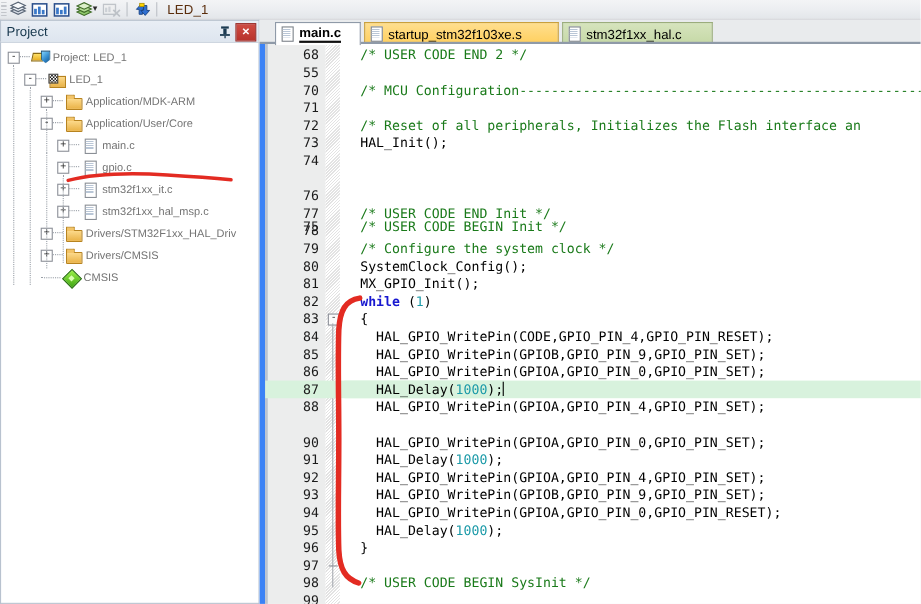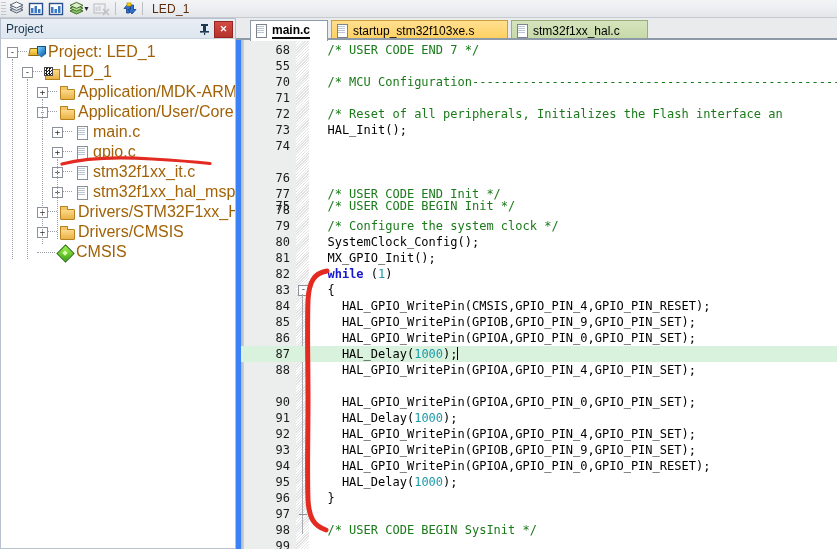--- a/index.html
+++ b/index.html
@@ -52,21 +52,21 @@
   }
   .proj-body{
     position:absolute;left:0;top:20px;width:234px;height:509px;
     border:1px solid #b8c2cf;border-top:1px solid #c9d2dd;
     background:#fff;overflow:hidden;
   }
 
   
   .tree{position:relative;padding-top:3px;}
   .node{position:relative;height:20px;display:flex;align-items:center;white-space:nowrap;}
-  .node .lbl{font-size:16px;color:#a16207;margin-left:3px;}
+  .node .lbl{font-size:10px;color:#737373;margin-left:3px;}
   .exp{
     width:9px;height:9px;border:1px solid #8c9098;background:#fff;
     display:inline-flex;align-items:center;justify-content:center;
     font-size:9px;line-height:7px;color:#2b2b2b;font-family:"DejaVu Sans Mono",monospace;
     flex:0 0 auto;
   }
   .dots{width:9px;height:1px;border-top:1px dotted #9aa0a8;flex:0 0 auto;}
   .vdot{position:absolute;border-left:1px dotted #9aa0a8;}
 
   .ico{width:16px;height:15px;flex:0 0 auto;position:relative;margin-left:2px;}
@@ -400,39 +400,39 @@
           <span class="ficon"></span>
           <span class="tlabel">stm32f1xx_hal.c</span>
         </div>
       </div>
 
     <div class="code-area">
       <div class="vscroll-left"></div>
       <div class="gutter"></div>
       <div class="foldcol"></div>
       <div class="codelines" id="codelines">
-          <div class="ln" style="top: 2px;"><span class="num">68</span><span class="txt"><span class="cmt">  /* USER CODE END 7 */</span></span></div>
+          <div class="ln" style="top: 2px;"><span class="num">68</span><span class="txt"><span class="cmt">  /* USER CODE END 2 */</span></span></div>
           <div class="ln" style="top: 18px;"><span class="num">55</span><span class="txt"></span></div>
           <div class="ln" style="top: 34px;"><span class="num">70</span><span class="txt"><span class="cmt">  /* MCU Configuration--------------------------------------------------------</span></span></div>
           <div class="ln" style="top: 50px;"><span class="num">71</span><span class="txt"></span></div>
           <div class="ln" style="top: 66px;"><span class="num">72</span><span class="txt"><span class="cmt">  /* Reset of all peripherals, Initializes the Flash interface an</span></span></div>
           <div class="ln" style="top: 82px;"><span class="num">73</span><span class="txt"><span>  HAL_Init();</span></span></div>
           <div class="ln" style="top: 98px;"><span class="num">74</span><span class="txt"></span></div>
           <div class="ln" style="top: 122px; margin-top: 36px;"><span class="num">75</span><span class="txt"><span class="cmt">  /* USER CODE BEGIN Init */</span></span></div>
           <div class="ln" style="top: 130px;"><span class="num">76</span><span class="txt"></span></div>
           <div class="ln" style="top: 146px;"><span class="num">77</span><span class="txt"><span class="cmt">  /* USER CODE END Init */</span></span></div>
           <div class="ln" style="top: 162px;"><span class="num">78</span><span class="txt"></span></div>
           <div class="ln" style="top: 178px;"><span class="num">79</span><span class="txt"><span class="cmt">  /* Configure the system clock */</span></span></div>
           <div class="ln" style="top: 194px;"><span class="num">80</span><span class="txt"><span>  SystemClock_Config();</span></span></div>
           <div class="ln" style="top: 210px;"><span class="num">81</span><span class="txt"><span>  MX_GPIO_Init();</span></span></div>
           <div class="ln" style="top: 226px;"><span class="num">82</span><span class="txt"><span>  </span><span class="kw">while</span><span> (</span><span class="num-lit">1</span><span>)</span></span></div>
           <div class="ln" style="top: 242px;"><span class="num">83</span><span class="txt"><span>  {</span></span></div>
           <div class="foldbox" style="top: 245px;">-</div>
           <div class="foldline" style="top: 254px; height: 240px;"></div>
-          <div class="ln" style="top: 258px;"><span class="num">84</span><span class="txt"><span>    HAL_GPIO_WritePin(CMSIS,GPIO_PIN_4,GPIO_PIN_RESET);</span></span></div>
+          <div class="ln" style="top: 258px;"><span class="num">84</span><span class="txt"><span>    HAL_GPIO_WritePin(CODE,GPIO_PIN_4,GPIO_PIN_RESET);</span></span></div>
           <div class="ln" style="top: 274px;"><span class="num">85</span><span class="txt"><span>    HAL_GPIO_WritePin(GPIOB,GPIO_PIN_9,GPIO_PIN_SET);</span></span></div>
           <div class="ln" style="top: 290px;"><span class="num">86</span><span class="txt"><span>    HAL_GPIO_WritePin(GPIOA,GPIO_PIN_0,GPIO_PIN_SET);</span></span></div>
           <div class="ln hl" style="top: 306px;"><span class="num">87</span><span class="txt"><span>    HAL_Delay(</span><span class="num-lit">1000</span><span>);</span><span class="caret"></span></span></div>
           <div class="ln" style="top: 322px;"><span class="num">88</span><span class="txt"><span>    HAL_GPIO_WritePin(GPIOA,GPIO_PIN_4,GPIO_PIN_SET);</span></span></div>
           <div class="ln" style="top: 354px;"><span class="num">90</span><span class="txt"><span>    HAL_GPIO_WritePin(GPIOA,GPIO_PIN_0,GPIO_PIN_SET);</span></span></div>
           <div class="ln" style="top: 370px;"><span class="num">91</span><span class="txt"><span>    HAL_Delay(</span><span class="num-lit">1000</span><span>);</span></span></div>
           <div class="ln" style="top: 386px;"><span class="num">92</span><span class="txt"><span>    HAL_GPIO_WritePin(GPIOA,GPIO_PIN_4,GPIO_PIN_SET);</span></span></div>
           <div class="ln" style="top: 402px;"><span class="num">93</span><span class="txt"><span>    HAL_GPIO_WritePin(GPIOB,GPIO_PIN_9,GPIO_PIN_SET);</span></span></div>
           <div class="ln" style="top: 418px;"><span class="num">94</span><span class="txt"><span>    HAL_GPIO_WritePin(GPIOA,GPIO_PIN_0,GPIO_PIN_RESET);</span></span></div>
           <div class="ln" style="top: 434px;"><span class="num">95</span><span class="txt"><span>    HAL_Delay(</span><span class="num-lit">1000</span><span>);</span></span></div>

